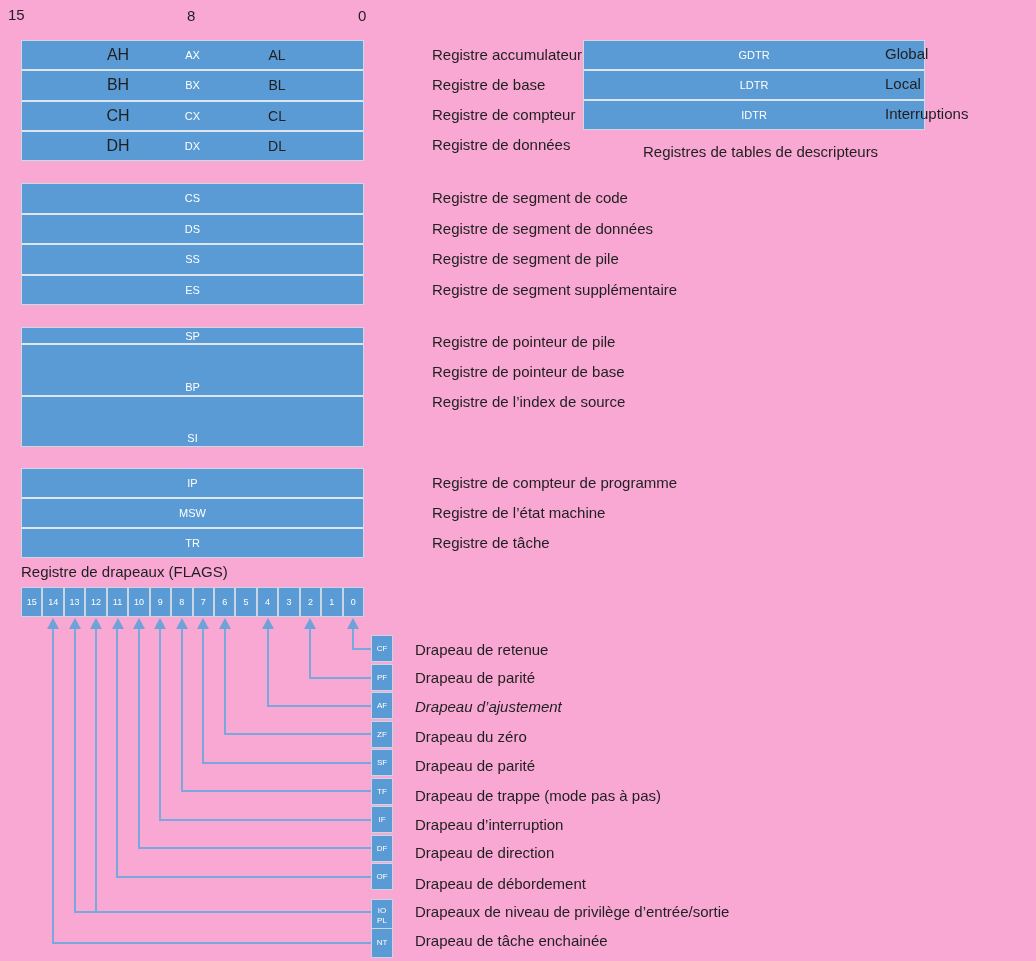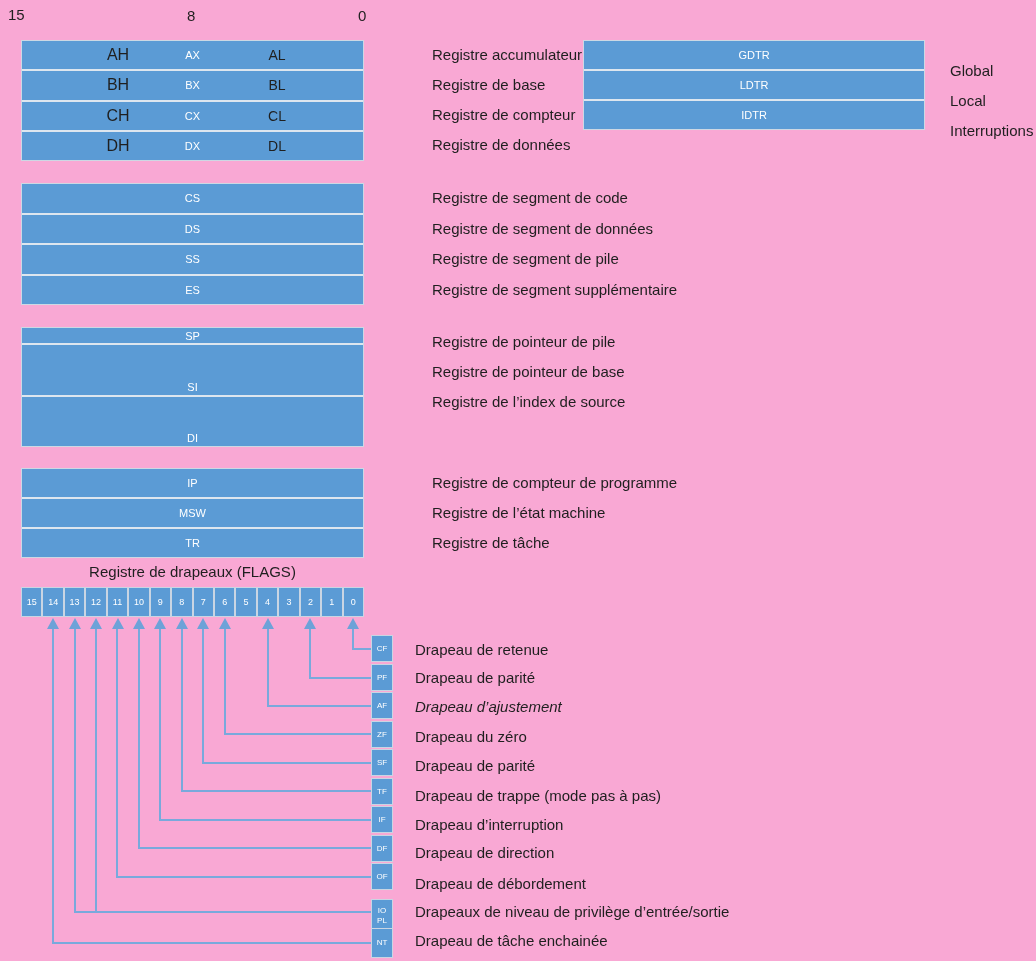--- a/index.html
+++ b/index.html
@@ -17,38 +17,38 @@
   }
   .reg-row{position:relative;flex:1;border-bottom:2px solid #dde6ef;}
   .reg-row:last-child{border-bottom:none;}
   .cell-high{position:absolute;left:46px;width:100px;top:50%;transform:translateY(-50%);
              text-align:center;font-size:16px;color:#1f1f1f;}
   .cell-low{position:absolute;left:205px;width:100px;top:50%;transform:translateY(-50%);
             text-align:center;font-size:14px;color:#1f1f1f;}
   .cell-name{position:absolute;left:0;right:0;top:50%;transform:translateY(-50%);
              text-align:center;font-size:11px;color:#ffffff;}
   .desc-label{position:absolute;left:388px;height:20px;line-height:20px;font-size:15px;color:#1f1f1f;white-space:nowrap;margin-left:44px;}
-  .side-label{position:absolute;left:950px;height:20px;line-height:20px;font-size:15px;color:#1f1f1f;white-space:nowrap;margin-top:17px;}
+  .side-label{position:absolute;left:885px;height:20px;line-height:20px;font-size:15px;color:#1f1f1f;white-space:nowrap;}
   .caption{position:absolute;font-size:15px;color:#1f1f1f;white-space:nowrap;}
   
   .bit-row{position:absolute;left:21px;top:587px;width:343px;height:30px;display:flex;box-sizing:border-box;}
   .bit-cell{flex:1;background:#5B9BD5;border:1px solid #c9d5e3;color:#fff;font-size:9px;
             display:flex;align-items:center;justify-content:center;box-sizing:border-box;}
   
   .vline{position:absolute;width:2px;background:#79a9dc;}
   .hline{position:absolute;height:2px;background:#79a9dc;}
   .arrowhead{position:absolute;width:0;height:0;
              border-left:6px solid transparent;border-right:6px solid transparent;
              border-bottom:11px solid #6ea2d8;}
   
   .flag-box{position:absolute;left:371px;width:22px;background:#5B9BD5;border:1px solid #c9d5e3;
             box-sizing:border-box;color:#fff;font-size:8px;line-height:10px;text-align:center;
             display:flex;align-items:center;justify-content:center;white-space:pre-line;}
   .flag-desc{position:absolute;left:415px;height:20px;line-height:20px;font-size:15px;color:#1f1f1f;white-space:nowrap;}
-  .flags-title{position:absolute;left:21px;top:563px;width:343px;text-align:center;font-size:15px;color:#1f1f1f;}
+  .flags-title{position:absolute;left:21px;top:563px;width:343px;text-align:left;font-size:15px;color:#1f1f1f;}
 </style>
 </head>
 <body>
 
 <div id="canvas">
 
   <div class="abs scale-num" style="left:8px;top:6px;">15</div>
   <div class="abs scale-num" style="left:187px;top:7px;">8</div>
   <div class="abs scale-num" style="left:358px;top:7px;">0</div>
 
@@ -86,20 +86,21 @@
     <div class="reg-row">
       <span class="cell-name">LDTR</span>
     </div>
     <div class="reg-row">
       <span class="cell-name">IDTR</span>
     </div>
   </div>
   <div class="side-label" style="top:44px;">Global</div>
   <div class="side-label" style="top:74px;">Local</div>
   <div class="side-label" style="top:104px;">Interruptions</div>
+  <div class="caption" style="left:643px;top:143px;">Registres de tables de descripteurs</div>
 
   <div class="reg-block" style="top:183px;height:122px;">
     <div class="reg-row">
       <span class="cell-name">CS</span>
     </div>
     <div class="reg-row">
       <span class="cell-name">DS</span>
     </div>
     <div class="reg-row">
       <span class="cell-name">SS</span>
@@ -111,24 +112,24 @@
   <div class="desc-label" style="top:188px;">Registre de segment de code</div>
   <div class="desc-label" style="top:219px;">Registre de segment de données</div>
   <div class="desc-label" style="top:249px;">Registre de segment de pile</div>
   <div class="desc-label" style="top:280px;">Registre de segment supplémentaire</div>
 
   <div class="reg-block" style="top:327px;height:120px;gap:34px;">
     <div class="reg-row">
       <span class="cell-name">SP</span>
     </div>
     <div class="reg-row">
+      <span class="cell-name">BP</span>
+    </div>
+    <div class="reg-row">
       <span class="cell-name">SI</span>
-    </div>
-    <div class="reg-row">
-      <span class="cell-name">DI</span>
     </div>
   </div>
   <div class="desc-label" style="top:332px;">Registre de pointeur de pile</div>
   <div class="desc-label" style="top:362px;">Registre de pointeur de base</div>
   <div class="desc-label" style="top:392px;">Registre de l’index de source</div>
 
   <div class="reg-block" style="top:468px;height:90px;">
     <div class="reg-row">
       <span class="cell-name">IP</span>
     </div>

